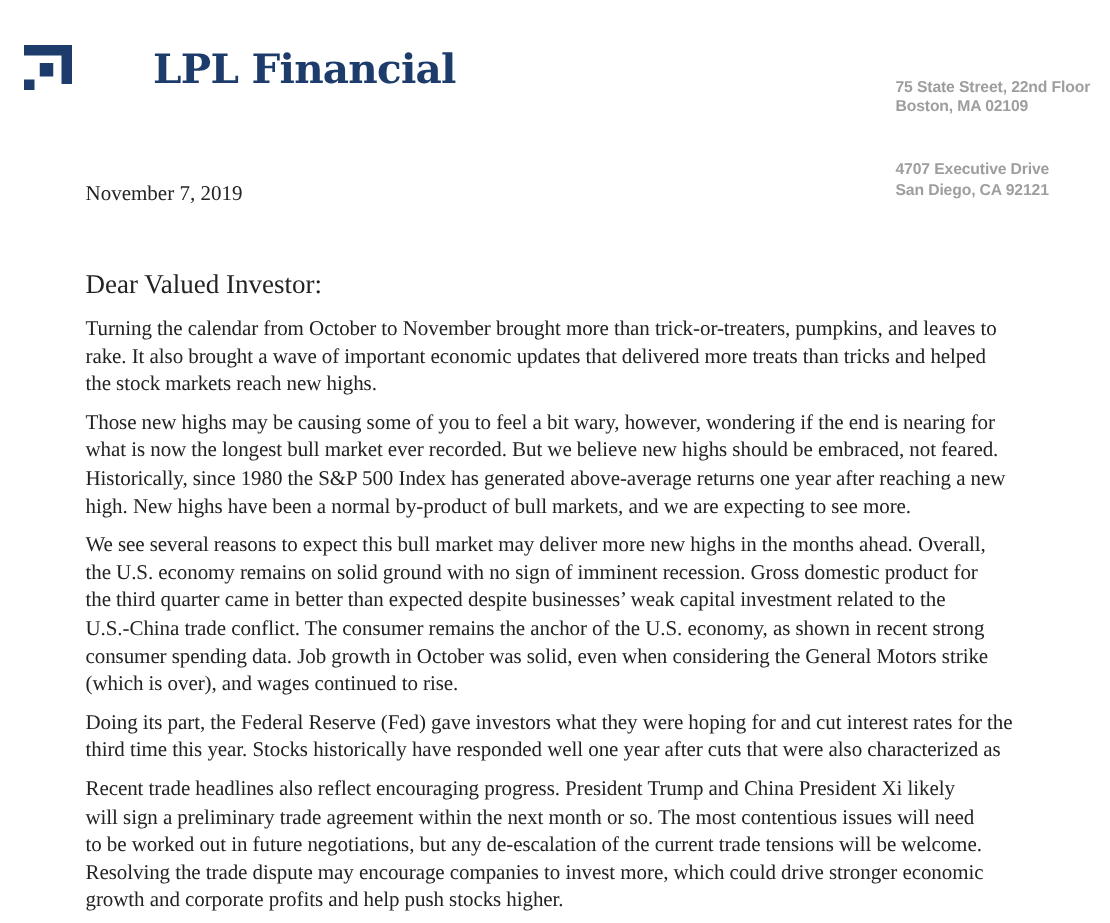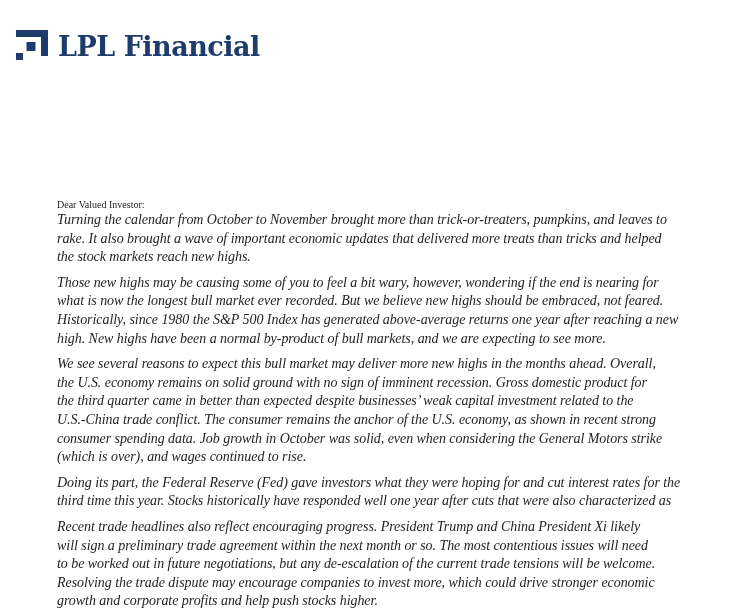--- a/index.html
+++ b/index.html
@@ -9,21 +9,21 @@
     overflow: hidden;
     position: relative;
     font-family: "Liberation Serif", serif;
     color: var(--body-text, #232323);
   }
   .page { position: absolute; inset: 0; background: #ffffff; }
 
   
   .logo {
     position: absolute; top: 30px; left: 14px;
-    display: flex; align-items: flex-end;
+    display: flex; align-items: flex-end; gap: 44px;
   }
   .logo-icon { width: 34px; height: 34px; display: block; }
   .logo-icon rect { fill: var(--brand-navy, #1d3c6b); }
   .wordmark {
     margin-left: 10px;
     font-family: "DejaVu Serif", serif;
     font-weight: 600;
     font-size: 27px;
     line-height: 34px;
     letter-spacing: -0.5px;
@@ -43,54 +43,58 @@
   }
   .addr { margin: 0 0 15px 0; }
 
   
   .date {
     position: absolute; left: 57px; top: 121px;
     font-size: 14px; line-height: 18.6px;
   }
   .salutation {
     position: absolute; left: 57px; top: 180px;
-    font-size: 10px; line-height: 18.6px; margin-top: 16px;
+    font-size: 18px; line-height: 18.6px;
   }
   .letter-body {
     position: absolute; left: 57px; top: 211px; width: 640px;
   }
   .para {
     margin: 0 0 7px 0;
     font-size: 14px;
     line-height: 18.6px;
     letter-spacing: -0.05px;
     white-space: pre-line;
-    font-style: italic;
   }
 </style>
 </head>
 <body>
 
 <div class="page">
 
   <header>
     <div class="logo">
       <svg class="logo-icon" viewBox="0 0 34 34" xmlns="http://www.w3.org/2000/svg" aria-hidden="true">
         <rect x="2" y="0" width="32" height="7"></rect>
         <rect x="27" y="0" width="7" height="26"></rect>
         <rect x="12.5" y="12" width="9" height="9"></rect>
         <rect x="2" y="23" width="7" height="7"></rect>
       </svg>
       <span class="wordmark">LPL Financial</span>
     </div>
 
     <div class="addresses">
+      <div class="addr">75 State Street, 22nd Floor
+Boston, MA 02109</div>
+      <div class="addr">4707 Executive Drive
+San Diego, CA 92121</div>
     </div>
   </header>
 
+  <div class="date">November 7, 2019</div>
 
   <div class="salutation">Dear Valued Investor:</div>
 
   <main class="letter-body">
     <p class="para">Turning the calendar from October to November brought more than trick-or-treaters, pumpkins, and leaves to
 rake. It also brought a wave of important economic updates that delivered more treats than tricks and helped
 the stock markets reach new highs.</p>
     <p class="para">Those new highs may be causing some of you to feel a bit wary, however, wondering if the end is nearing for
 what is now the longest bull market ever recorded. But we believe new highs should be embraced, not feared.
 Historically, since 1980 the S&amp;P 500 Index has generated above-average returns one year after reaching a new

